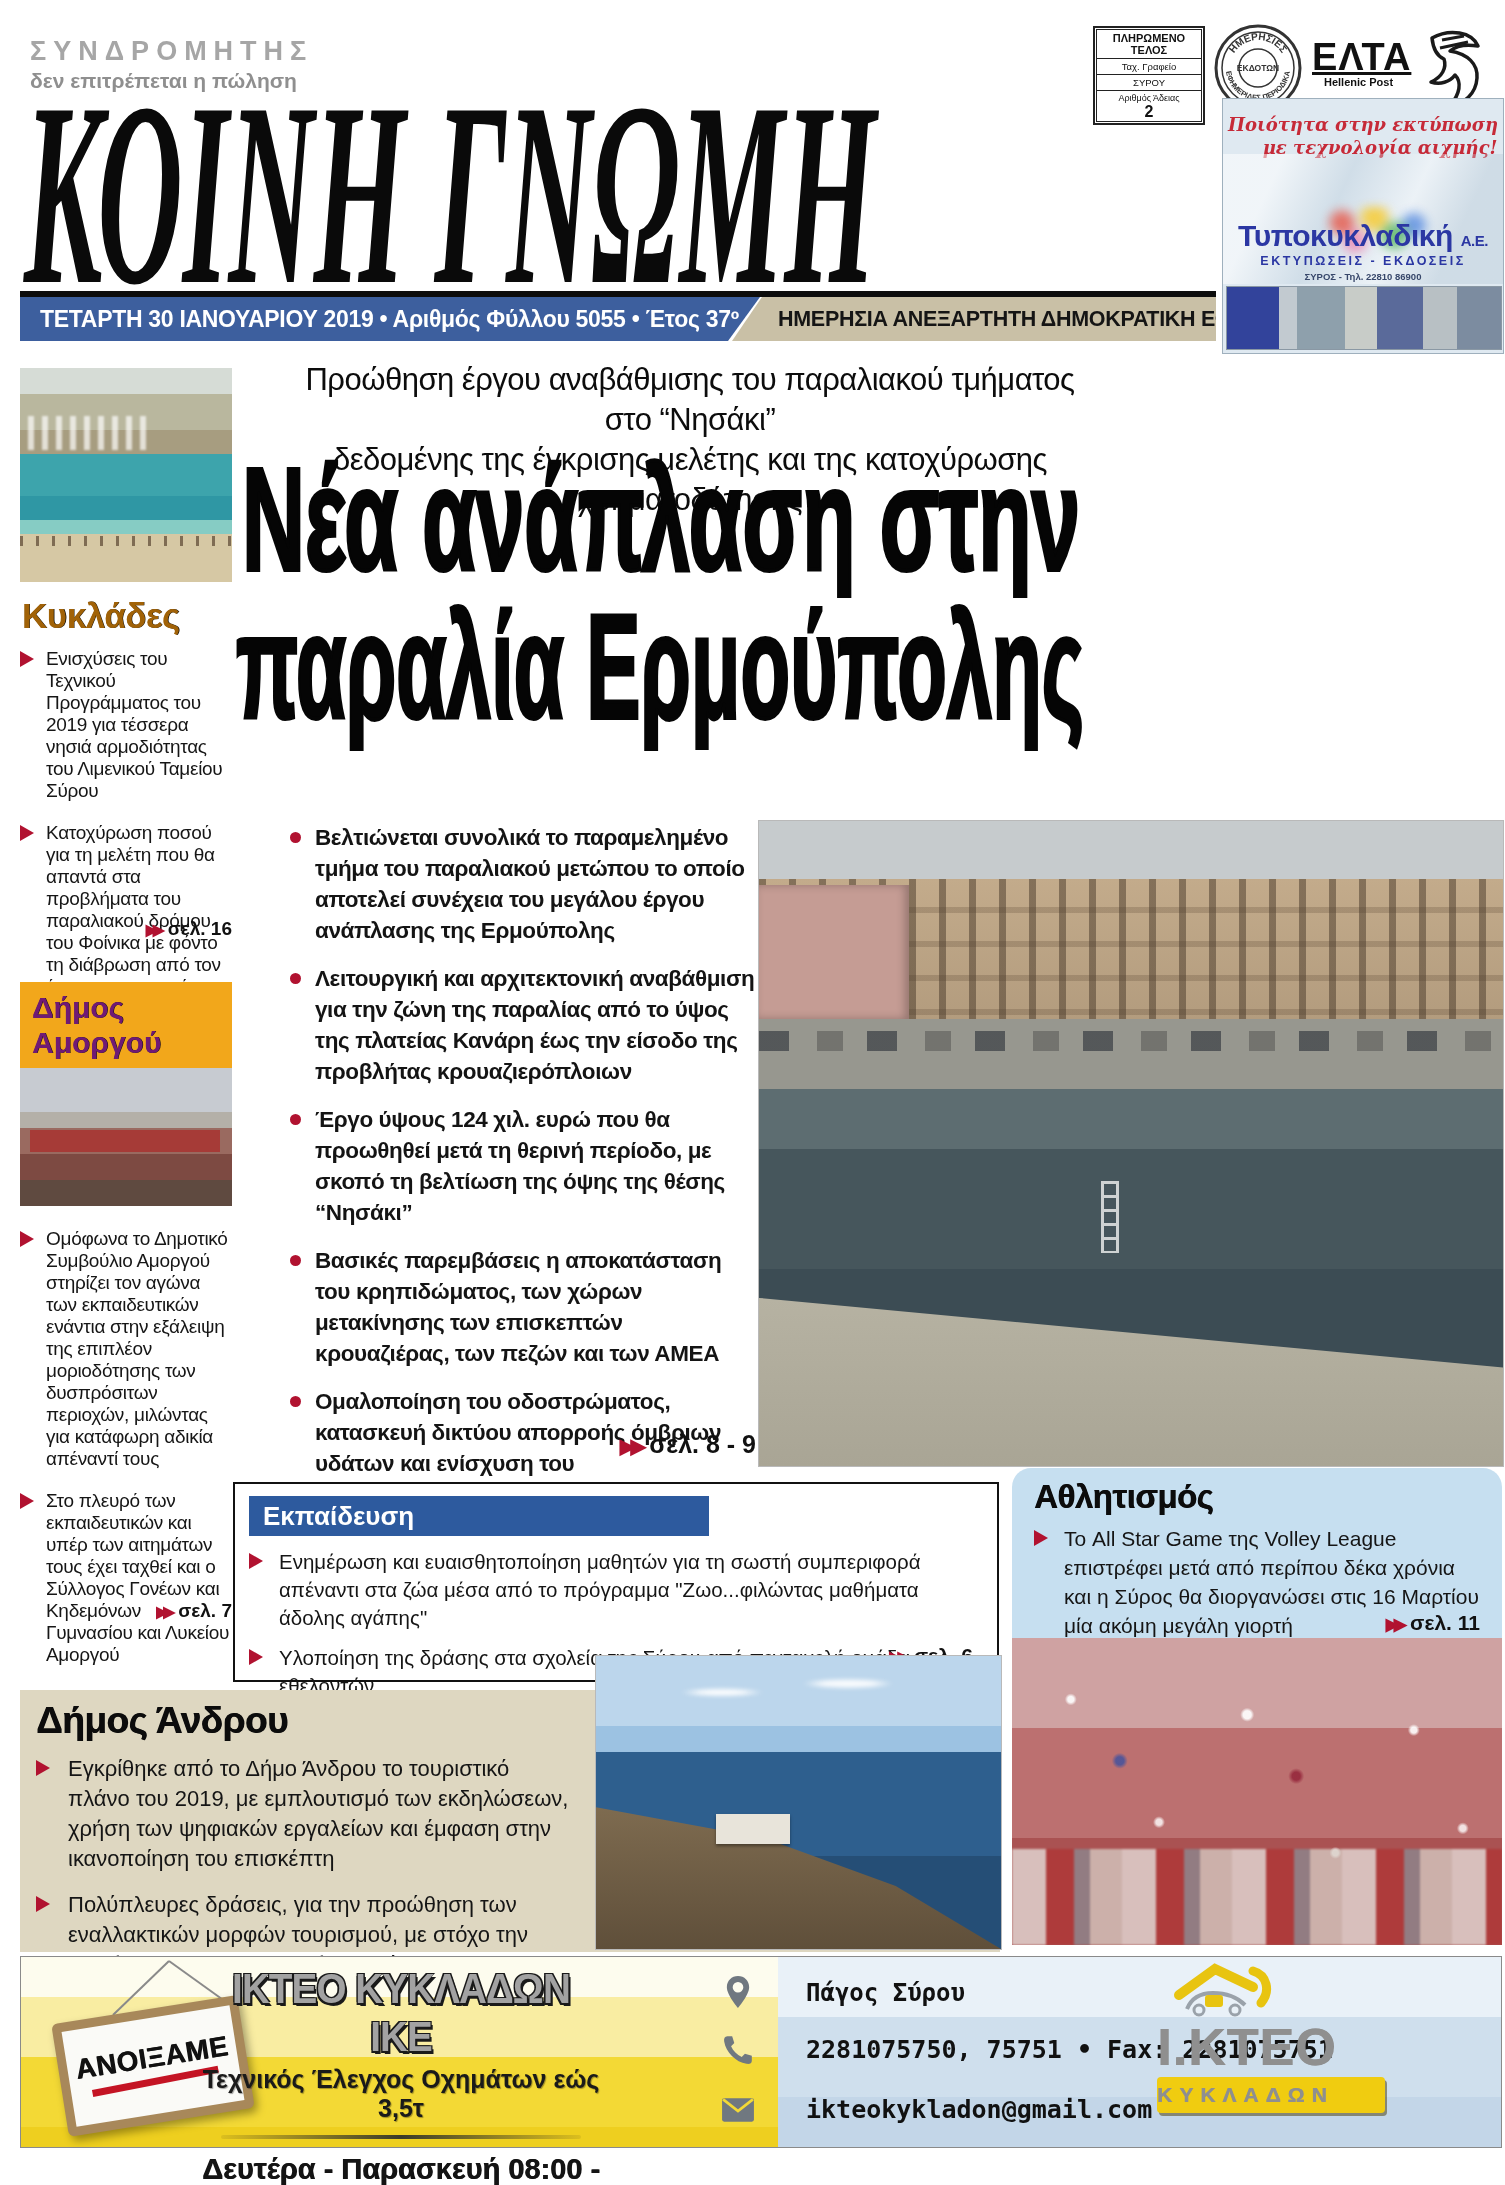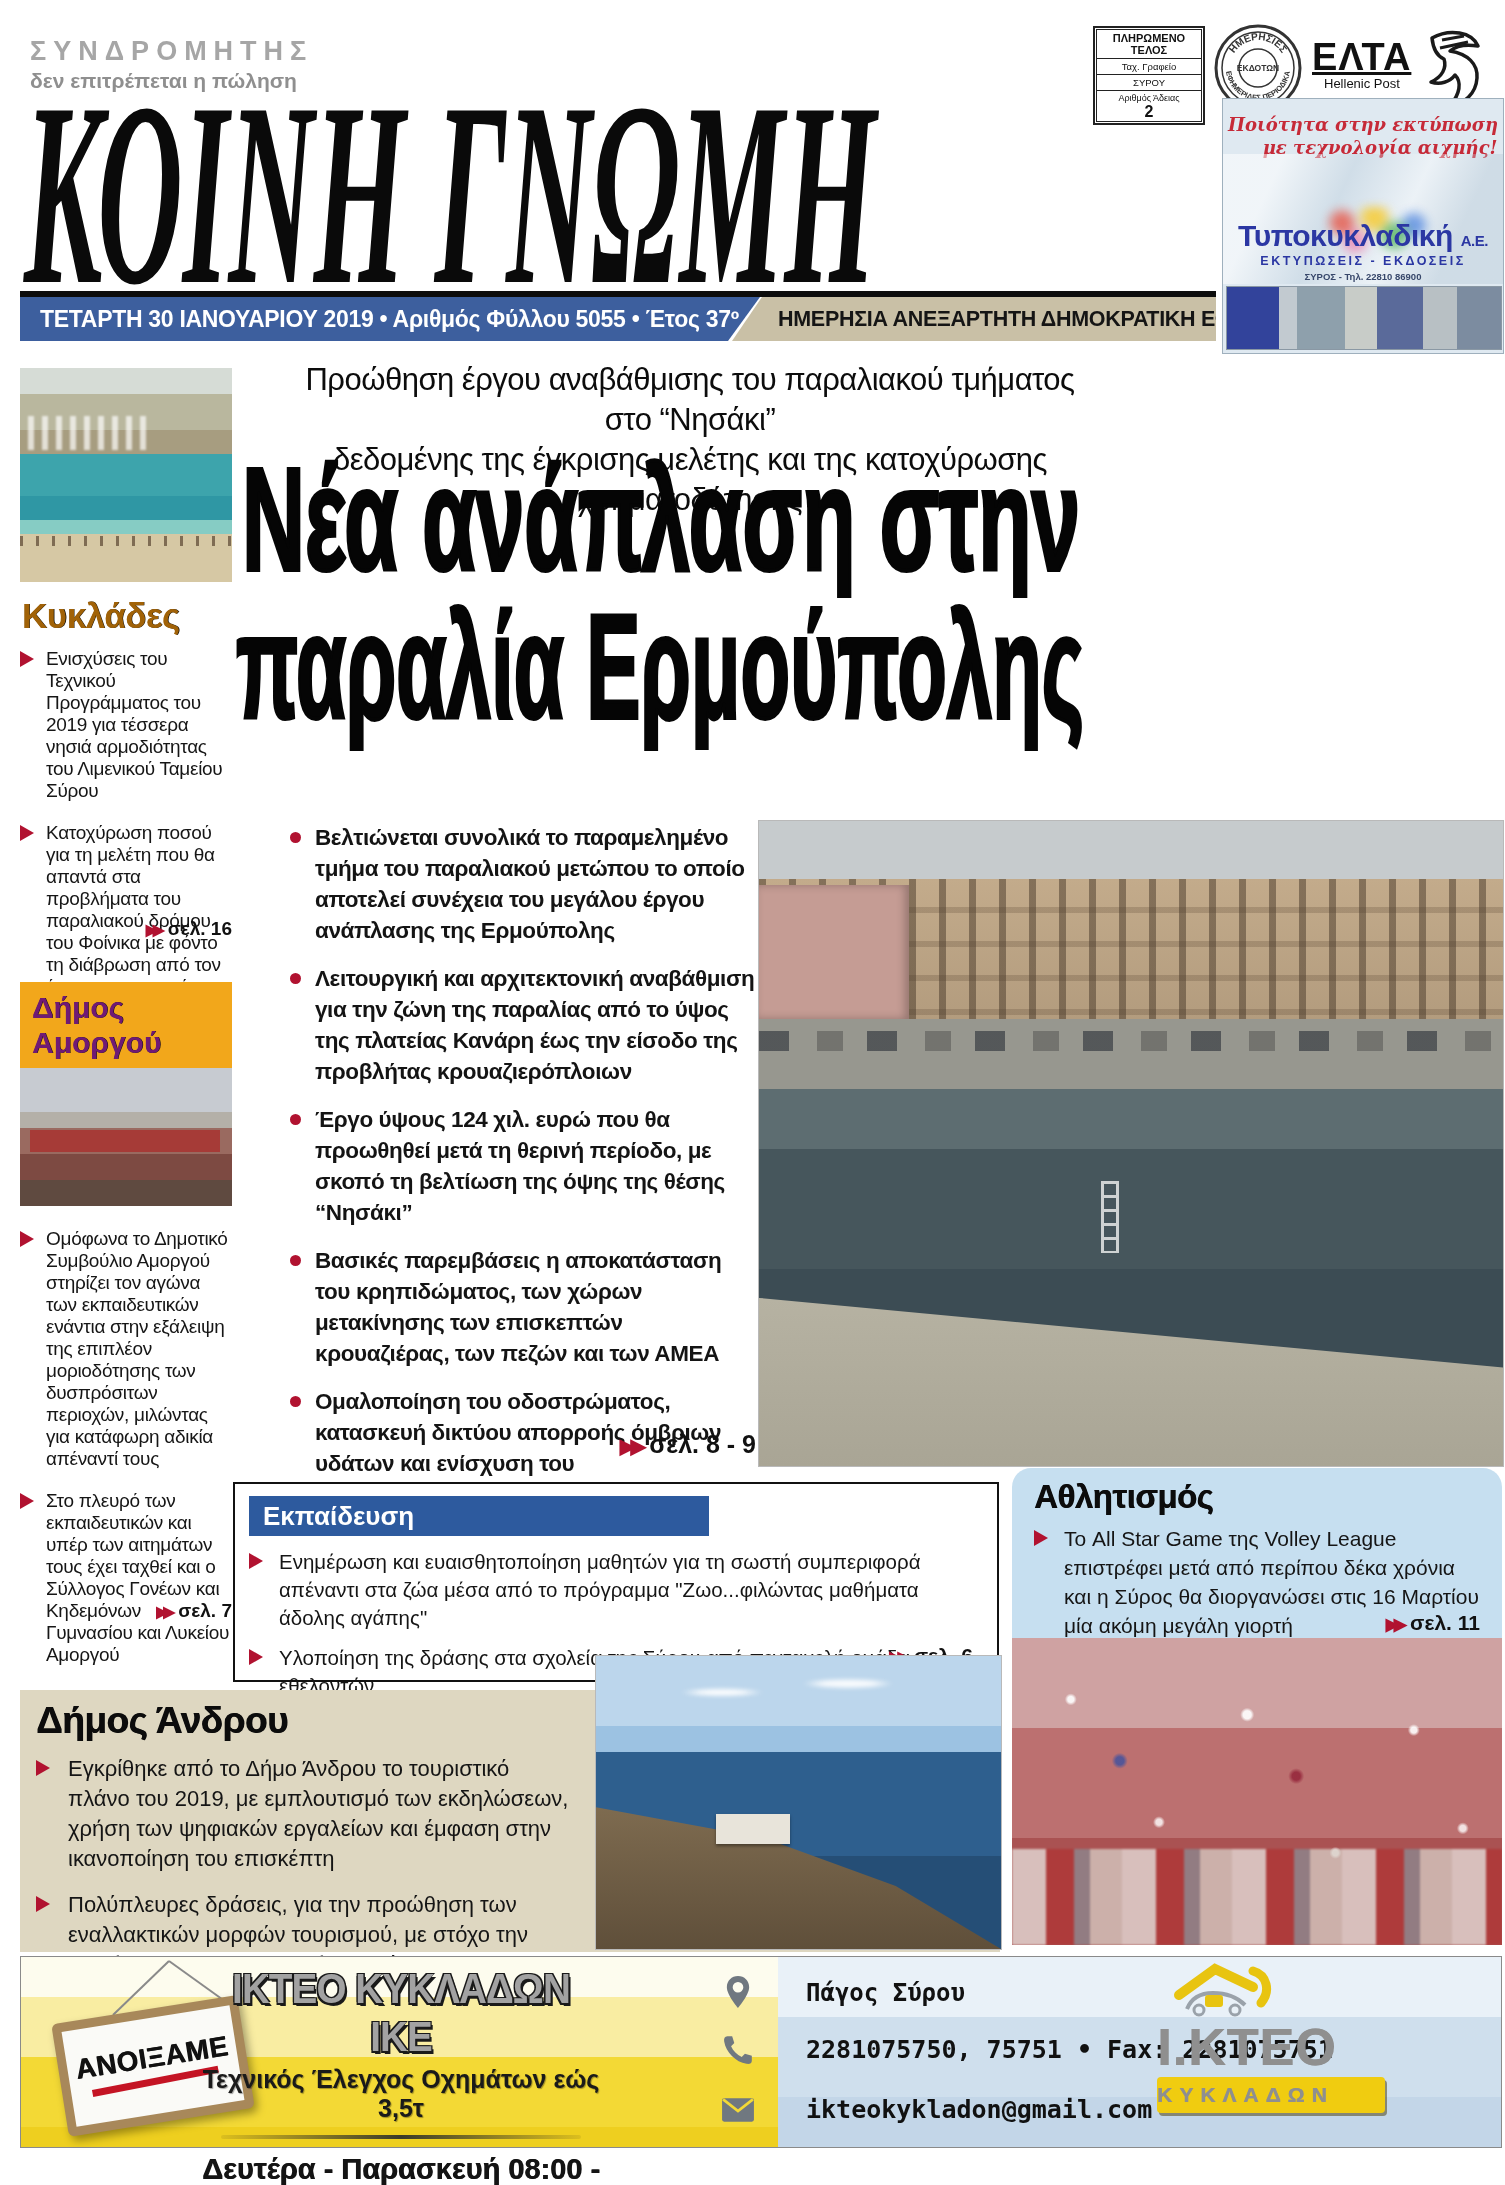--- a/index.html
+++ b/index.html
@@ -15,21 +15,21 @@
   .subscriber-note  { font-size:21px; font-weight:bold; color:#8f8f8f; margin-top:2px; }
   .masthead-svg text { font-family:"Liberation Serif", serif; }
 
   .stamp-paid { width:106px; border:2px solid #222; background:#fff; padding:1px; }
   .stamp-paid .inner { border:1px solid #222; text-align:center; }
   .stamp-paid .r1 { font-size:11px; font-weight:bold; line-height:12px; padding:2px 0; border-bottom:1.5px solid #222; }
   .stamp-paid .r2 { font-size:9.5px; line-height:11px; padding:2px 0; border-bottom:1px solid #222; }
   .stamp-paid .r3 { font-size:9px; line-height:10px; padding-top:2px; }
   .stamp-paid .num { font-size:16px; font-weight:bold; line-height:17px; padding-bottom:1px; }
   .elta-name { font-size:38px; font-weight:bold; letter-spacing:1px; color:#111; line-height:38px;text-decoration:underline; }
-  .elta-sub  { font-size:13px; font-weight:normal; color:#111;padding-left:12px; }
+  .elta-sub  { font-size:11px; font-weight:bold; color:#111;padding-left:12px; }
 
   
   .ad-box { width:280px; height:254px; background:#dfe9f1; border:1px solid #9fb0bd; overflow:hidden; }
   .ad-slogan { font-family:"DejaVu Serif", serif; font-style:italic; font-weight:bold;
                color:#c62a38; font-size:18px; line-height:23px; text-align:center; margin-top:14px; }
   .ad-slogan .l2 { padding-left:34px; }
   .ad-map { position:absolute; left:0; top:55px; width:280px; height:130px;
             background:
               linear-gradient(115deg, rgba(255,255,255,.55) 18%, rgba(180,200,215,.35) 40%, rgba(255,255,255,.4) 62%, rgba(170,190,205,.3) 80%);
   }

